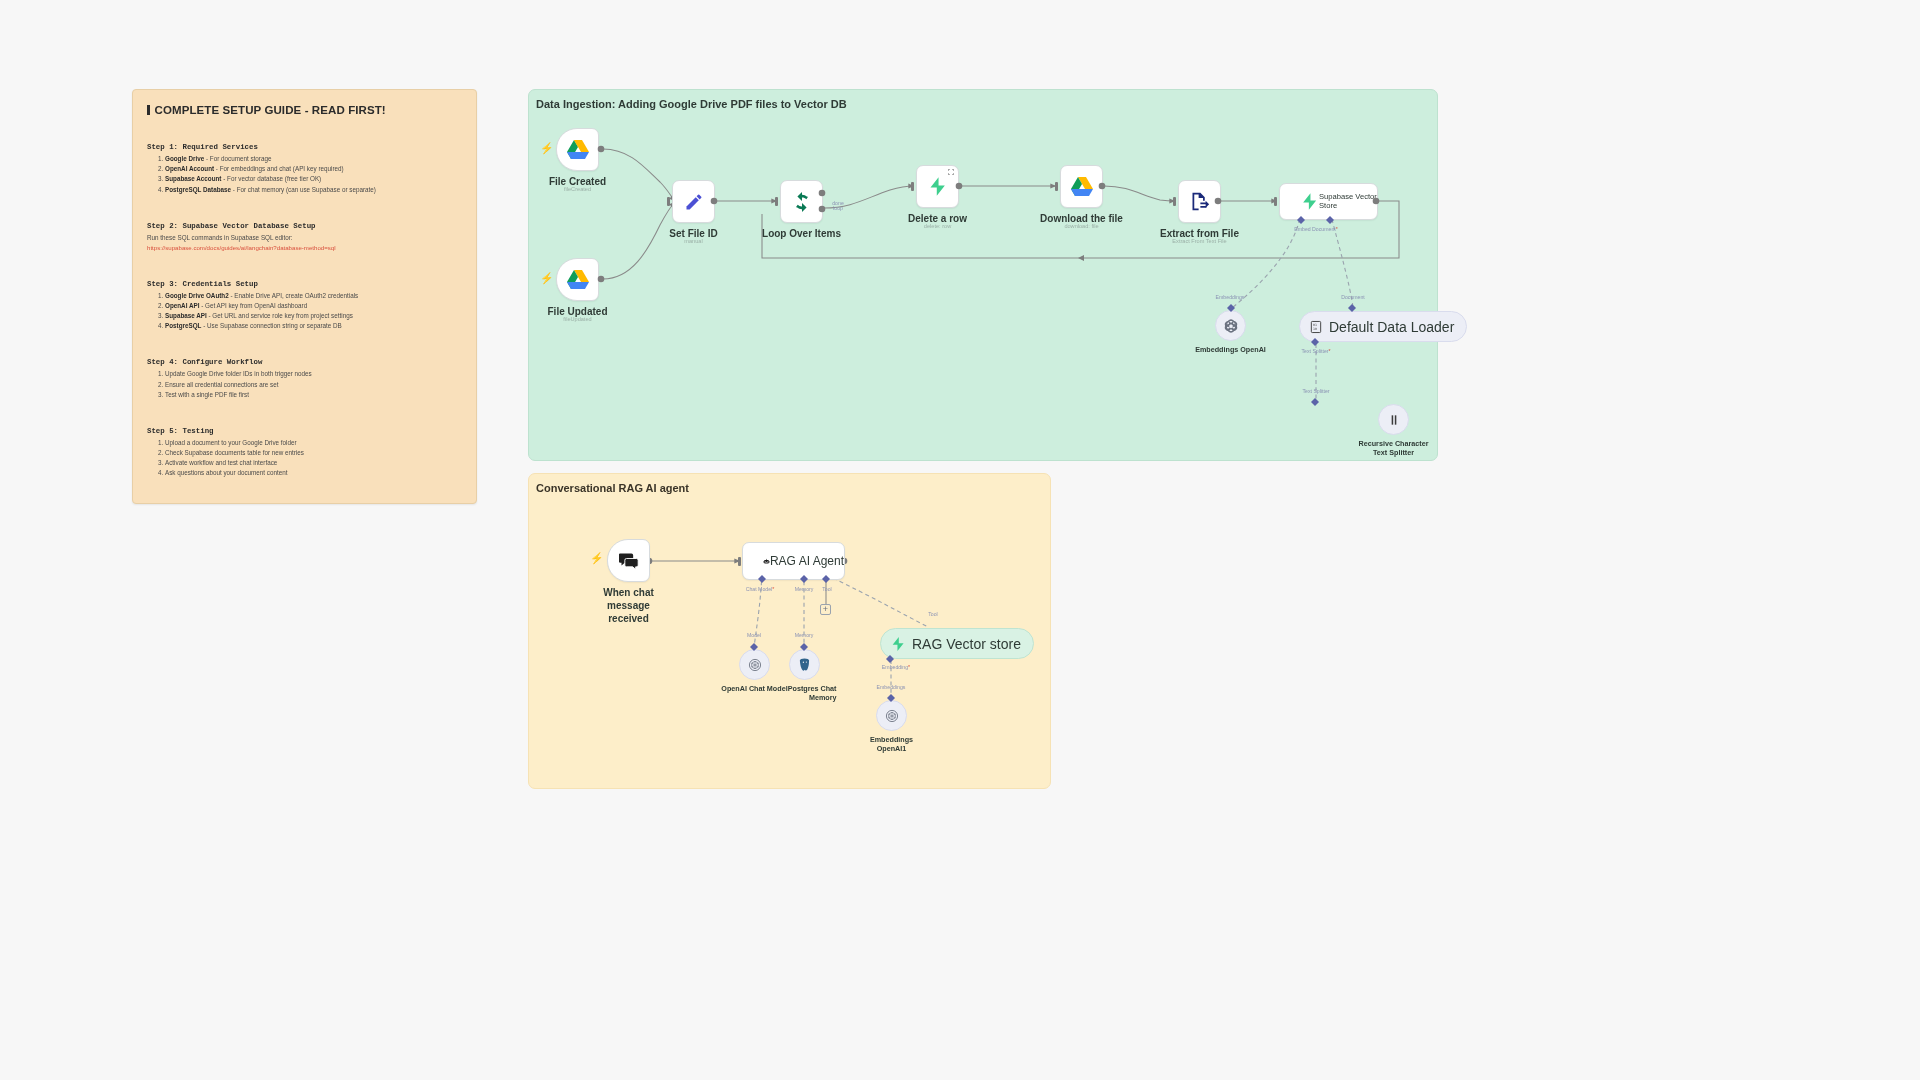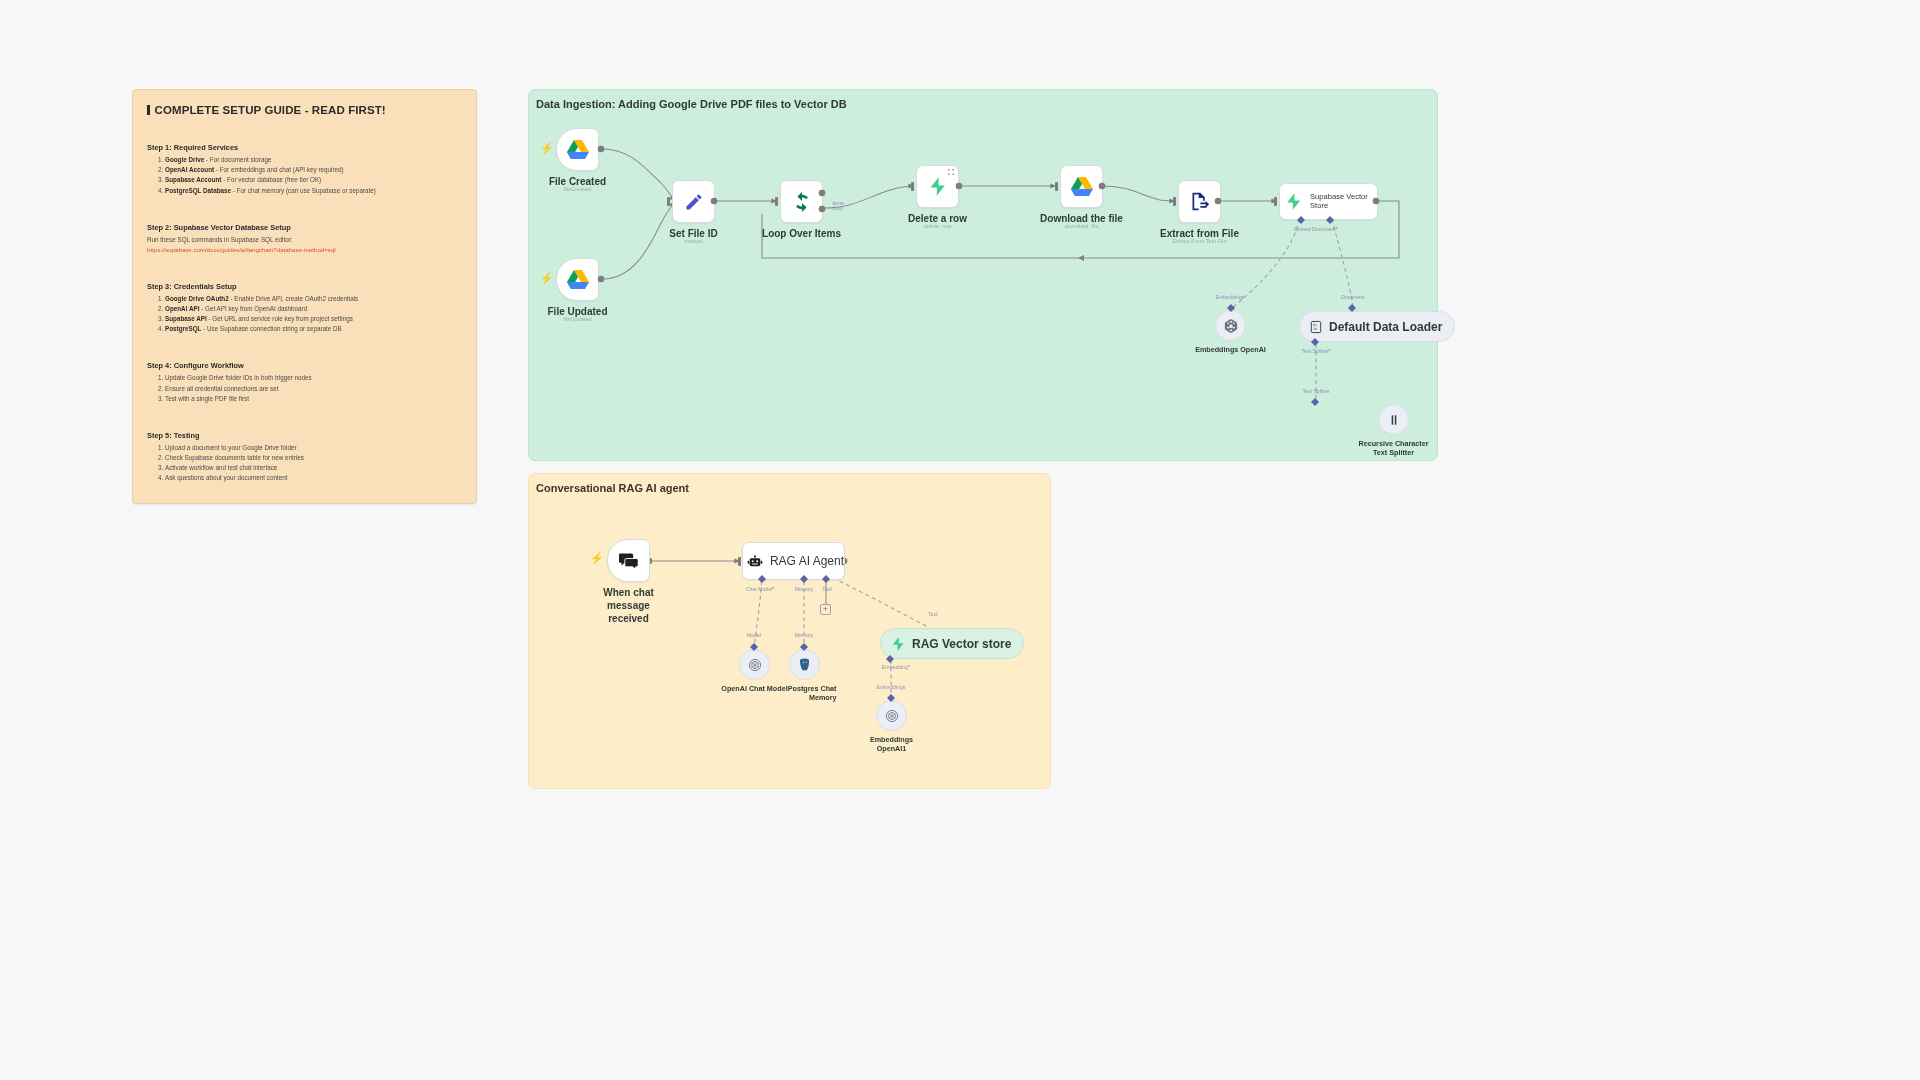--- a/index.html
+++ b/index.html
@@ -27,20 +27,21 @@
     font-size: 11.5px; font-weight: bold; color: #2b2b2b;
     margin: 2px 0 11px 0; letter-spacing: .1px;
   }
   .sticky h1 .bar {
     display: inline-block; width: 2.5px; height: 10px;
     background: #2b2b2b; margin-right: 5px; vertical-align: -1px;
   }
   .sticky h2 {
     font-size: 7.4px; font-weight: bold; color: #2b2b2b;
     margin: 27px 0 3px 0;
+    font-family: Liberation Mono, monospace;
   }
   .sticky h2.chk .bar {
     display: inline-block; width: 2px; height: 7px;
     background: #2b2b2b; margin-right: 3px; vertical-align: -1px;
   }
   .sticky ol { margin: 0 0 0 18px; padding: 0; }
   .sticky ol li {
     font-size: 6.3px; color: #4a4a4a; line-height: 1.62;
     list-style: decimal;
   }
@@ -91,21 +92,21 @@
   .node {
     position: absolute; background: #ffffff;
     border: 1px solid #d7dbdd; border-radius: 7px;
     display: flex; align-items: center; justify-content: center;
     box-shadow: 0 1px 1.5px rgba(0,0,0,.05);
   }
   .node.sq { width: 43px; height: 43px; }
   .node.trigger { border-top-left-radius: 21px; border-bottom-left-radius: 21px; }
   .node.wide {
     width: 101px; height: 37px; justify-content: flex-start;
-    padding-left: 4px; gap: 7px;
+    padding-left: 20px; 
   }
   .node-title {
     position: absolute; left: 50%; transform: translateX(-50%);
     top: calc(100% + 6px);
     font-size: 10px; font-weight: bold; color: #2f3b36;
     white-space: nowrap; text-align: center; line-height: 1.28;
   }
   .node-sub {
     position: absolute; left: 50%; transform: translateX(-50%);
     top: calc(100% + 16px);
@@ -128,21 +129,21 @@
     white-space: nowrap; text-align: center; line-height: 1.3;
   }
 
   
   .pillnode {
     position: absolute; height: 31px; border-radius: 16px;
     background: #eceef6; border: 1px solid #d9dced;
     display: flex; align-items: center; gap: 6px; padding: 0 12px 0 9px;
   }
   .pillnode.green { background: #d9f2e4; border-color: #bfe4d1; }
-  .pillnode .lbl { font-size: 12px; font-weight: bold; color: #2f3b36; white-space: nowrap; }
+  .pillnode .lbl { font-size: 14px; font-weight: normal; color: #2f3b36; white-space: nowrap; }
 
   
   .conn-label {
     position: absolute; font-size: 5.2px; color: #8b93b4;
     white-space: nowrap; transform: translateX(-50%);
   }
   .conn-label.req::after { content: "*"; color: #d94f3d; }
 
   
   .bolt {

